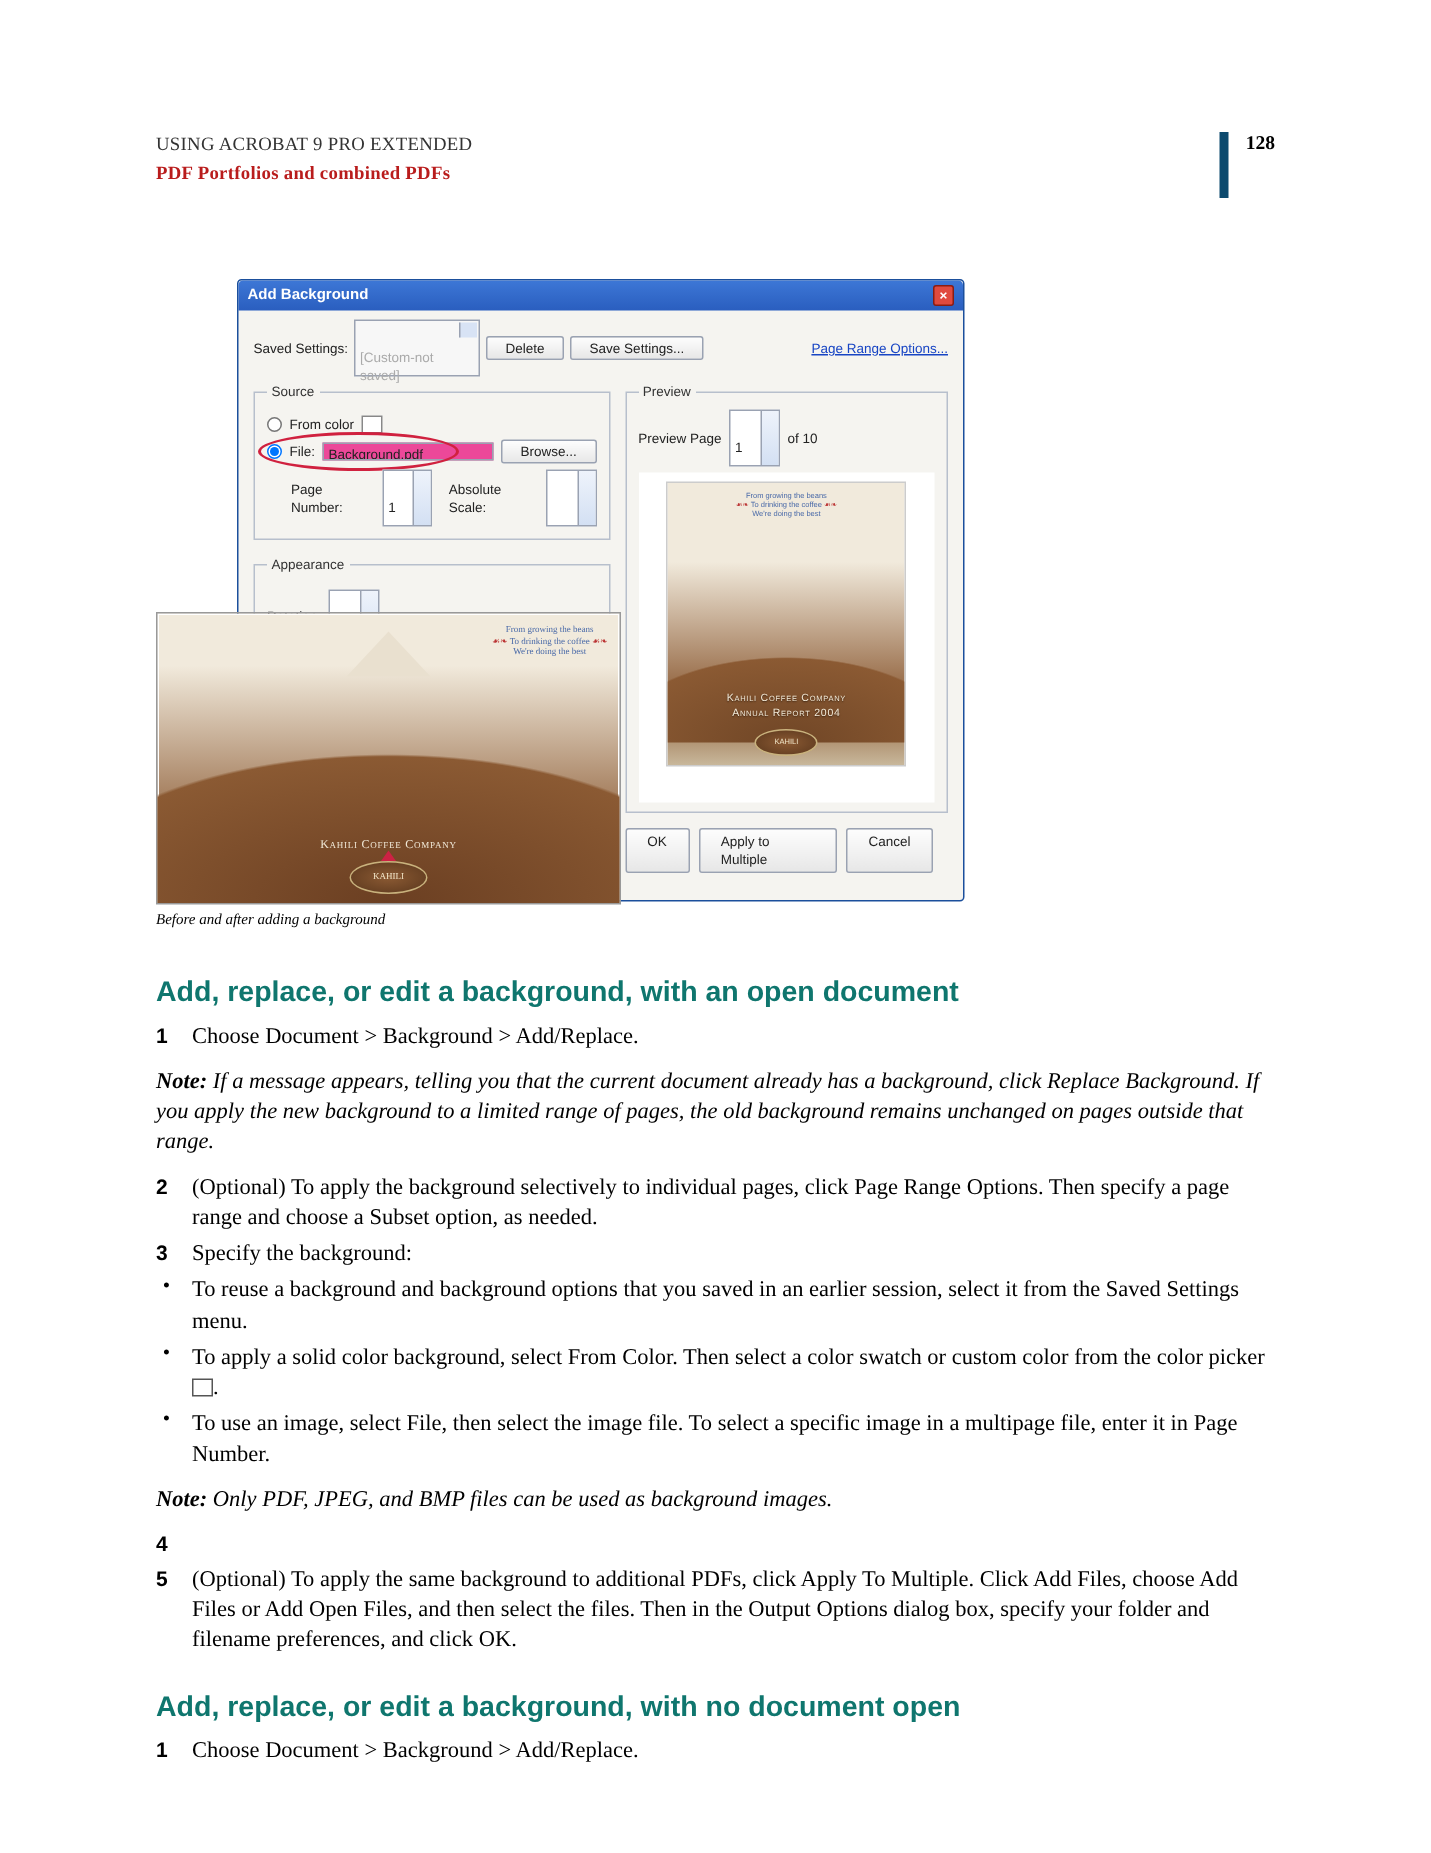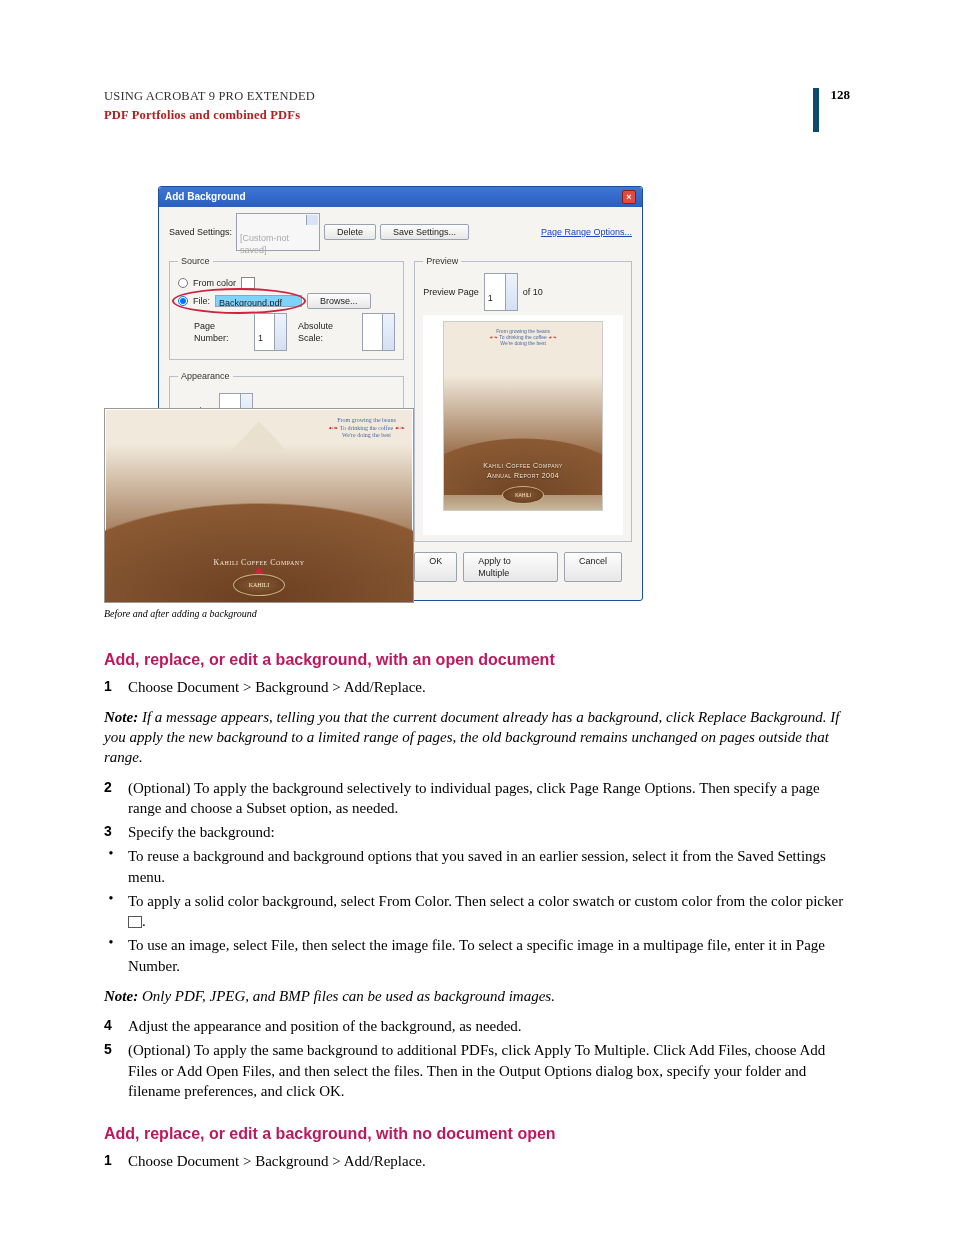--- a/index.html
+++ b/index.html
@@ -93,21 +93,21 @@
 
   .cols { display:flex; gap:10px; padding: 0 10px 10px 10px; align-items:flex-start; }
   .colL { flex: 1.08; }
   .colR { flex: 1; }
 
   fieldset.fs { border:1px solid #b7bfcc; padding: 6px 8px 8px 8px; margin-bottom:10px; position:relative; }
   fieldset.fs legend { font-size:9px; padding:0 3px; color:#333; }
   .row { display:flex; align-items:center; gap:5px; margin-top:4px; }
   input[type=radio], input[type=checkbox] { width:10px; height:10px; margin:0; }
   .swatch { width:14px; height:12px; border:1px solid #888; background:#fff; display:inline-block; }
-  .filebox { border:1px solid #9aa2b2; background:#7dd3fc; padding:1px 3px; width:87px; height:12px; overflow:hidden; white-space:nowrap; }
+  .filebox { border:1px solid #9aa2b2; background:#ec4899; padding:1px 3px; width:114px; height:12px; overflow:hidden; white-space:nowrap; }
   .circled { position:relative; }
   .circled::before {
     content:"";
     position:absolute;
     left:-6px; top:-5px;
     width: 130px; height: 22px;
     border: 2px solid #d0213f;
     border-radius: 50%;
     pointer-events:none;
   }
@@ -168,21 +168,21 @@
   .bigdoc .peak { position:absolute; left:50%; top:6%; transform:translateX(-50%); width:0;height:0; border-left:28px solid transparent; border-right:28px solid transparent; border-bottom:30px solid #e9e0cf; }
   .bigdoc .toptext { position:absolute; right:8px; top:8px; text-align:center; font-size:6px; color:#4a6aa8; line-height:1.2; }
   .bigdoc .toptext .tr { color:#b33; }
   .bigdoc .btitle { position:absolute; bottom:34px; width:100%; text-align:center; color:#efe6d5; font-size:8px; font-variant:small-caps; letter-spacing:0.5px; }
   .bigdoc .bbadge { position:absolute; bottom:6px; left:50%; transform:translateX(-50%); width:52px; height:22px; background:radial-gradient(#8b5a33,#5a371d); border-radius:50%; border:1px solid #c9b27d; display:flex;align-items:center;justify-content:center;color:#f0e5c8;font-size:6px;}
   .bigdoc .tri { position:absolute; bottom:28px; left:50%; transform:translateX(-50%); width:0;height:0;border-left:5px solid transparent;border-right:5px solid transparent;border-bottom:7px solid #c24; }
 
   .caption { font-style: italic; font-size: 10px; margin: 6px 0 28px 0; color:#000; }
 
   
-  h3.sect { font-family: "Myriad Pro", "Segoe UI", Arial, sans-serif; font-weight:700; font-size:16px; margin: 22px 0 6px 0; color:#be185d; }
+  h3.sect { font-family: "Myriad Pro", "Segoe UI", Arial, sans-serif; font-weight:700; font-size:19px; margin: 22px 0 6px 0; color:#0f766e; }
   .step { display:flex; gap:10px; margin: 4px 0; }
   .step .n { font-weight:700; width:14px; flex-shrink:0; font-family:"Myriad Pro",Arial,sans-serif; font-size:14px; }
   .step .t, .bul .t, p.note { font-size:15px; }
   p.note { margin: 10px 0; }
   p.note .nb { font-weight:700; font-style:italic; }
   p.note .ital { font-style: italic; }
   .bul { display:flex; gap:10px; margin: 4px 0 4px 0; }
   .bul .dot { width:14px; flex-shrink:0; text-align:center; font-size:14px; line-height:1.2; }
   .inline-swatch { display:inline-block; width:14px; height:12px; border:1px solid #555; background:#fff; vertical-align:middle; position:relative; top:-1px; }
 
@@ -344,21 +344,20 @@
   <div class="dot">•</div>
   <div class="t">To use an image, select File, then select the image file. To select a specific image in a multipage file, enter it in Page Number.</div>
 </div>
 
 <p class="note">
   <span class="nb">Note:</span><span class="ital"> Only PDF, JPEG, and BMP files can be used as background images.</span>
 </p>
 
 <div class="step">
   <div class="n">4</div>
-  <div class="t">Adjust the appearance and position of the background, as needed.</div>
 </div>
 
 <div class="step">
   <div class="n">5</div>
   <div class="t">(Optional) To apply the same background to additional PDFs, click Apply To Multiple. Click Add Files, choose Add Files or Add Open Files, and then select the files. Then in the Output Options dialog box, specify your folder and filename preferences, and click OK.</div>
 </div>
 
 <h3 class="sect">Add, replace, or edit a background, with no document open</h3>
 
 <div class="step">

